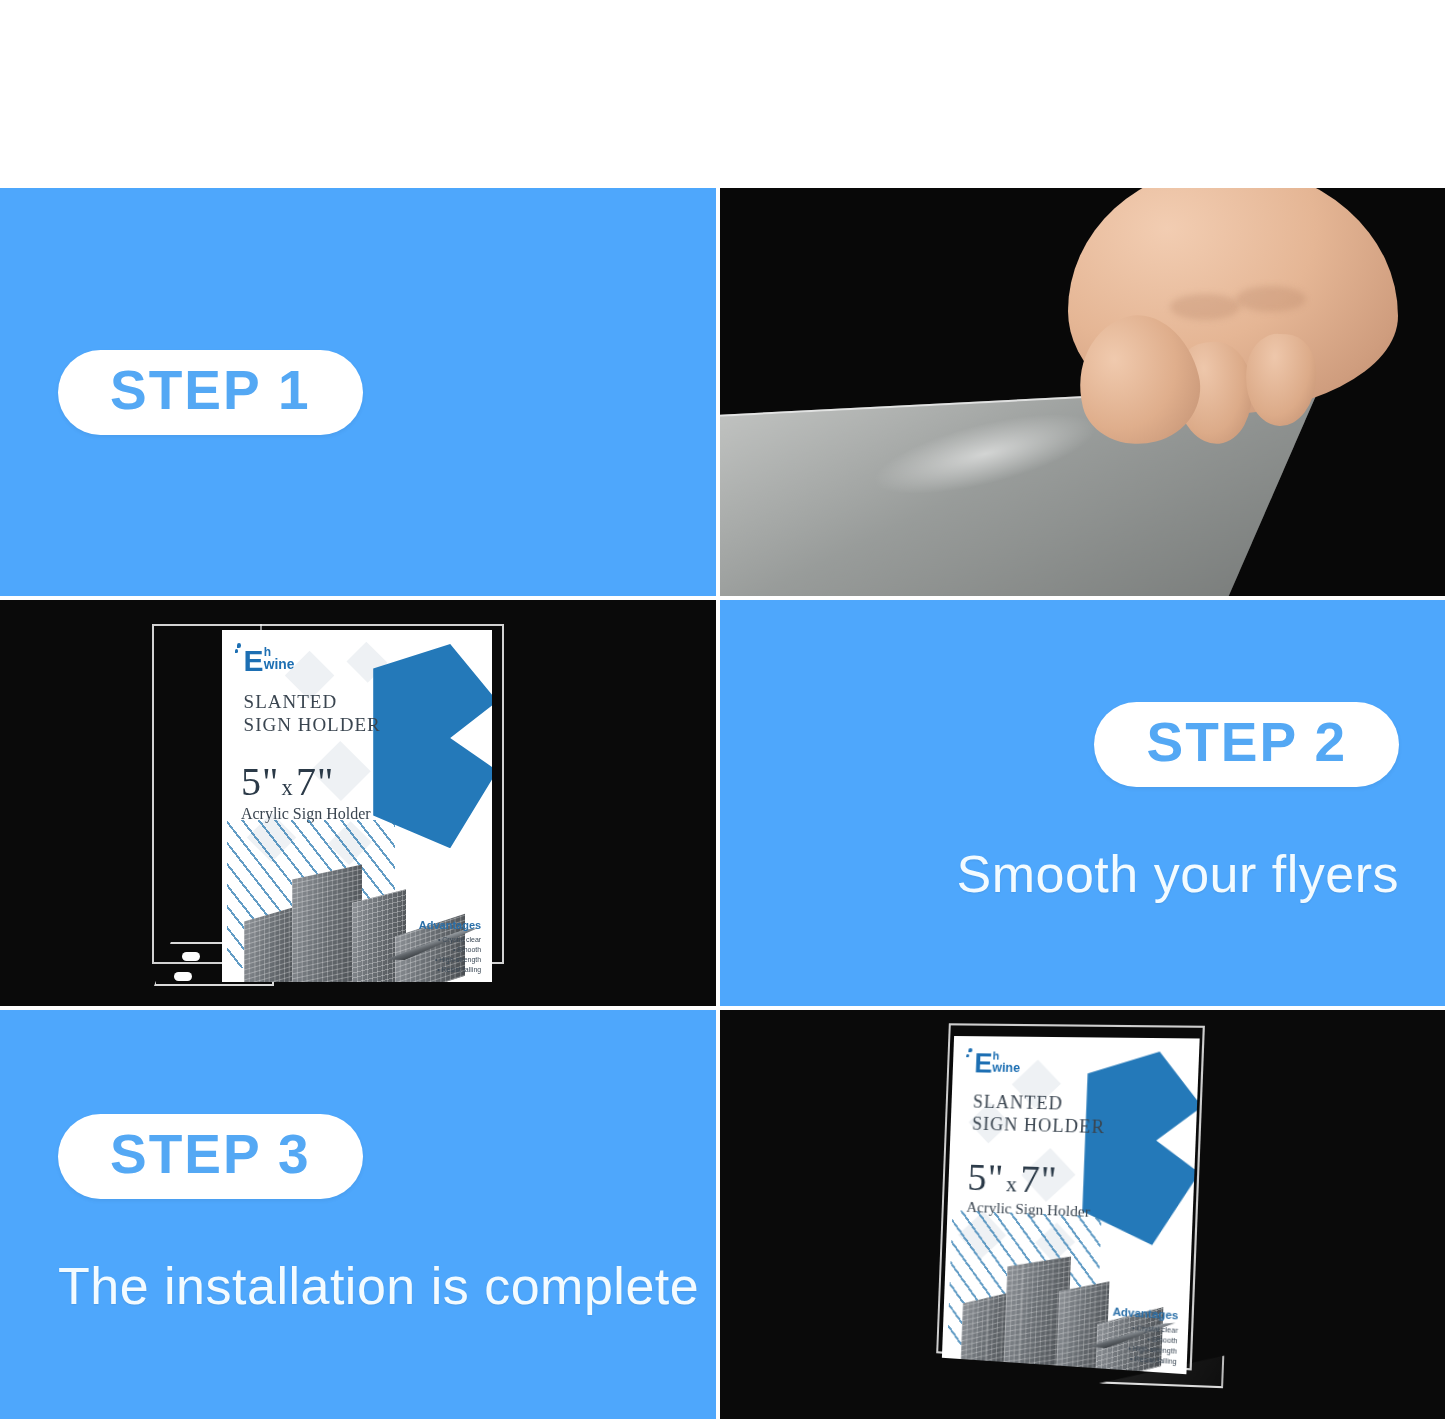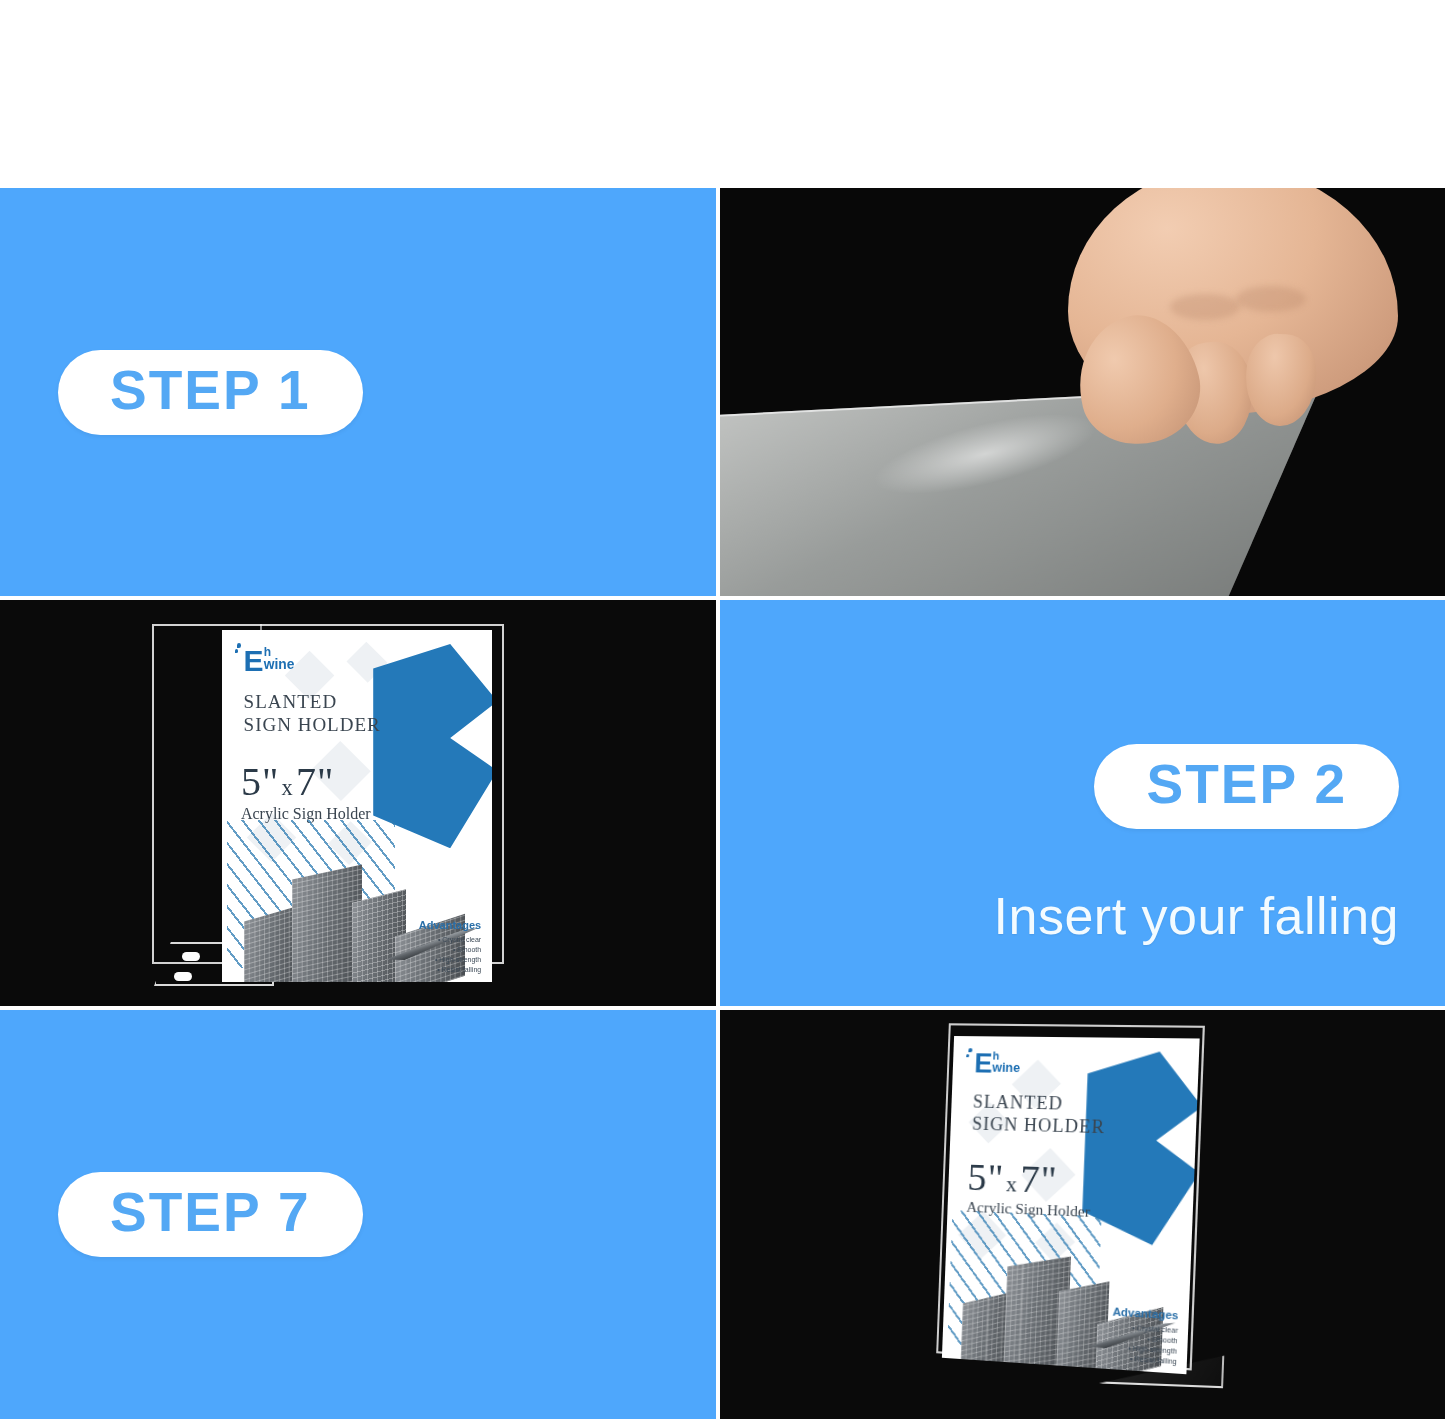--- a/index.html
+++ b/index.html
@@ -74,21 +74,21 @@
   .step-block {
     position: absolute;
     left: 0; top: 0;
     width: 100%; height: 100%;
     display: flex;
     flex-direction: column;
     justify-content: center;
     box-sizing: border-box;
     padding: 0 58px;
   }
-  .step-block.align-right { align-items: flex-end; text-align: right; padding-right: 46px; margin-top: 42px; }
+  .step-block.align-right { align-items: flex-end; text-align: right; padding-right: 46px; }
   .step-block.align-left { align-items: flex-start; text-align: right; }
 
   .step-pill {
     background: #ffffff;
     border-radius: 60px;
     padding: 13px 52px 17px 52px;
     color: #54a8f4;
     font-size: 55px;
     font-weight: bold;
     letter-spacing: 2px;
@@ -478,31 +478,32 @@
         </div>
       </div>
 
     </div>
 
     <div class="gutter-v"></div>
 
     <div class="cell cell-blue">
       <div class="step-block align-right">
         <div class="step-pill">STEP 2</div>
-        <div class="step-caption">Insert your falling</div>
+        <div class="step-caption">Smooth your flyers</div>
       </div>
     </div>
 
     <div class="gutter-h"></div>
     <div class="gutter-h"></div>
     <div class="gutter-h"></div>
 
     <div class="cell cell-blue">
       <div class="step-block align-left">
-        <div class="step-pill">STEP 7</div>
+        <div class="step-pill">STEP 3</div>
+        <div class="step-caption">The installation is complete</div>
       </div>
     </div>
     <div class="gutter-v"></div>
     <div class="cell cell-black">
 
       <div class="holder-tilt">
         <div class="pane"></div>
         <div class="foot"></div>
         <div class="slot"></div>
       </div>

